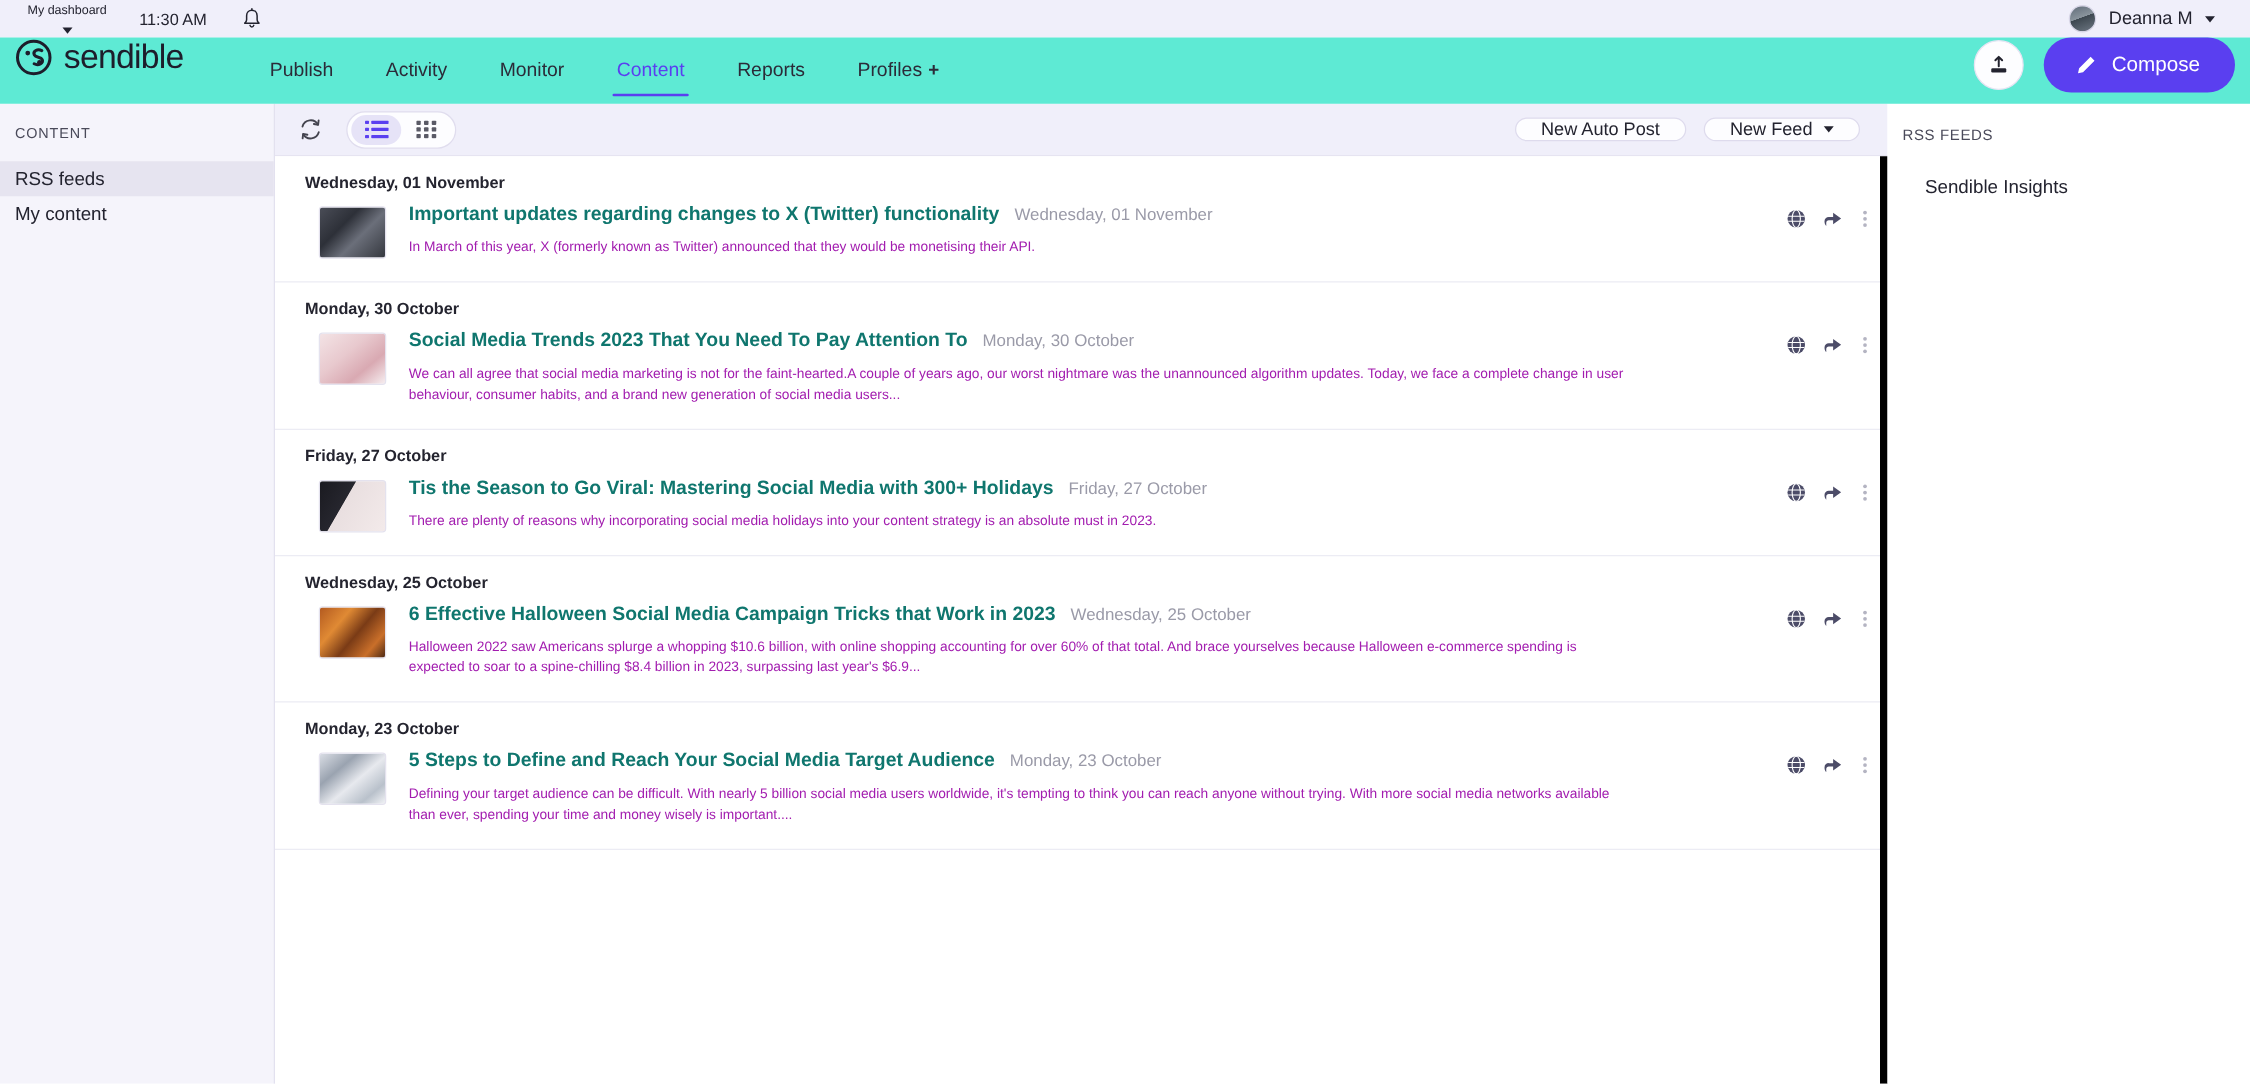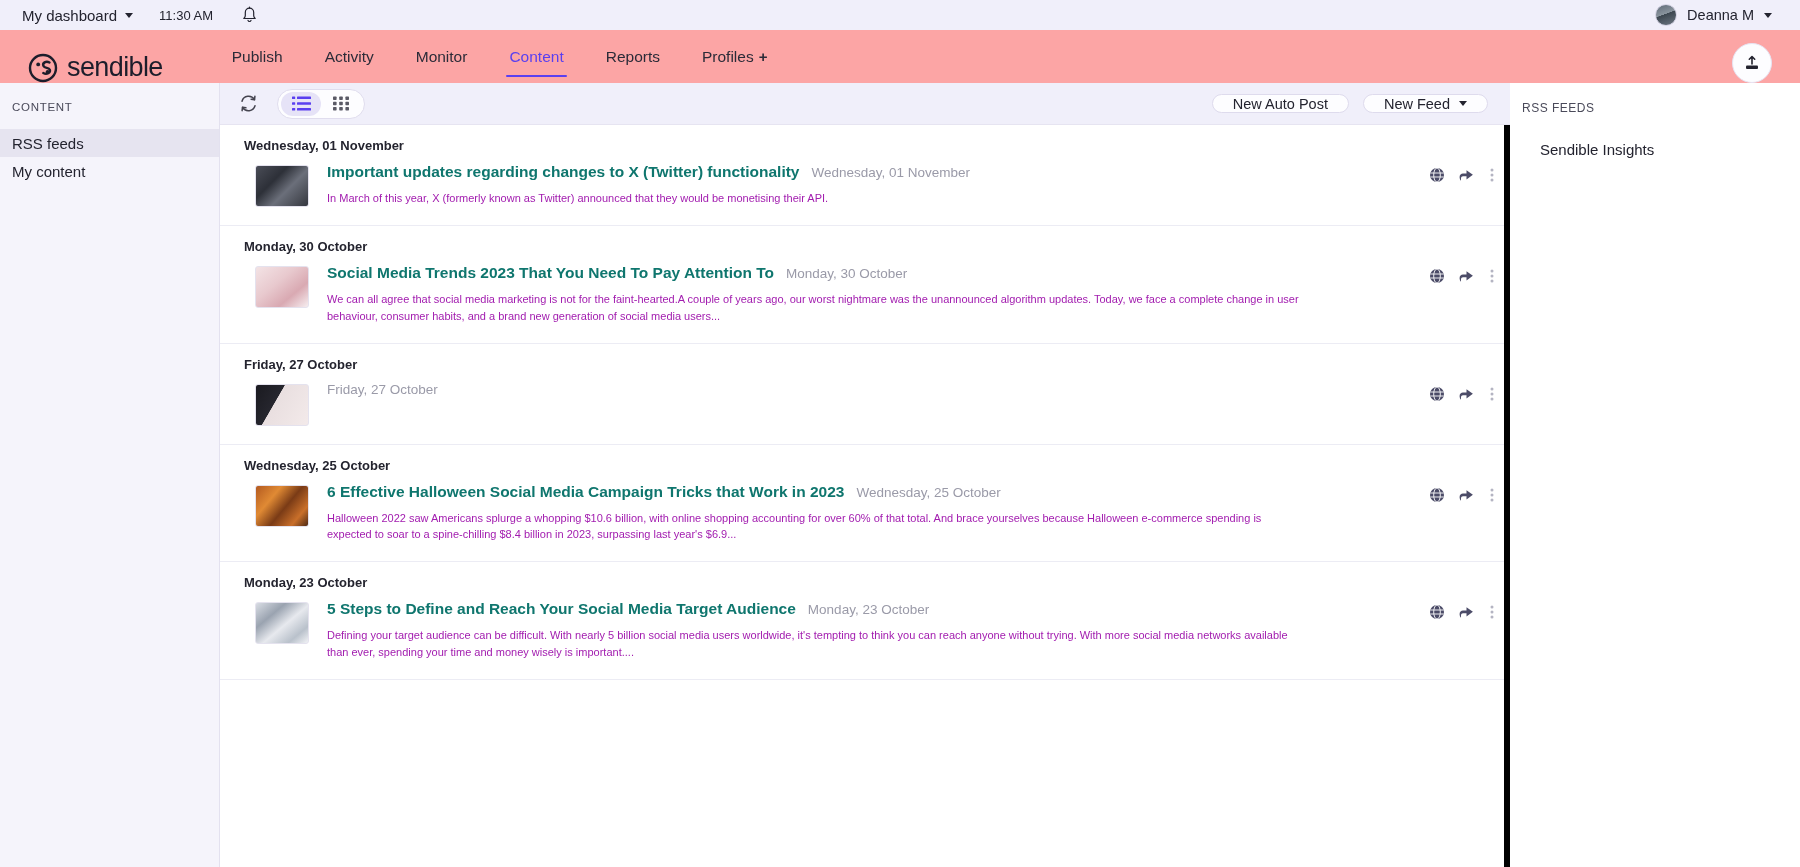--- a/index.html
+++ b/index.html
@@ -18,21 +18,21 @@
     height: 30px;
     background: #f0effa;
     display: flex;
     align-items: center;
     padding: 0 22px;
     flex: 0 0 30px;
     position: relative;
   }
   .dash-select {
     display: flex; align-items: center; gap: 8px;
-    font-size: 15px; color: #23232f; cursor: pointer;
+    font-size: 10px; color: #23232f; cursor: pointer; flex-direction: column;
   }
   .caret-down {
     width: 0; height: 0;
     border-left: 4.5px solid transparent;
     border-right: 4.5px solid transparent;
     border-top: 5.5px solid #23232f;
     display: inline-block;
   }
   .clock-time {
     margin-left: 26px; font-size: 13px; color: #23232f; white-space: nowrap;
@@ -48,24 +48,24 @@
     width: 22px; height: 22px; border-radius: 50%;
     background: linear-gradient(160deg,#5f6b78 0%,#8a949d 45%,#3d4750 46%,#6d7782 100%);
     border: 1px solid #d7d5e6;
     flex: 0 0 22px;
   }
   .user-name { font-size: 14.5px; color: #23232f; }
 
   
   .nav-bar {
     height: 53px;
-    background: #fca5a5;
+    background: #5eead4;
     display: flex;
-    align-items: flex-end;
-    padding: 0 28px;
+    align-items: flex-start;
+    padding: 0 12px;
     flex: 0 0 53px;
     position: relative;
   }
   .logo-wrap { display: flex; align-items: center; gap: 9px; cursor: pointer; }
   .logo-text {
     font-size: 27px; font-weight: 400; letter-spacing: -0.6px; color: #1d1d2b;
   }
   .nav-items {
     display: flex; align-items: center; gap: 0; margin-left: 48px; height: 53px;
   }
@@ -250,20 +250,26 @@
     </div>
   </nav>
 
   <div class="nav-right">
     <div class="icon-circle-btn">
       <svg width="18" height="18" viewBox="0 0 18 18" aria-hidden="true">
         <path d="M9 2.5v7.5M9 2.5L6.3 5.2M9 2.5l2.7 2.7" stroke="#23232f" stroke-width="1.6" stroke-linecap="round" stroke-linejoin="round" fill="none"></path>
         <rect x="3" y="11.6" width="12" height="3.4" rx="1" fill="#23232f"></rect>
       </svg>
     </div>
+    <button class="compose-btn">
+      <svg width="19" height="19" viewBox="0 0 19 19" aria-hidden="true">
+        <path d="M13.5 2.4l3.1 3.1-9.2 9.2-4 .9.9-4 9.2-9.2z" fill="#fff"></path>
+      </svg>
+      <span>Compose</span>
+    </button>
   </div>
 </div>
 
 <div class="body-split">
 
   <aside class="sidebar">
     <div class="sidebar-heading">CONTENT</div>
     <div class="sidebar-item selected">
       <span>RSS feeds</span>
     </div>
@@ -392,22 +398,24 @@
           </div>
         </article>
       </section>
 
       <section class="feed-group">
         <div class="group-date">Friday, 27 October</div>
         <article class="article-row">
           <div class="thumb th-3"></div>
           <div class="art-body">
             <div class="art-head">
+              <span class="art-title">Tis the Season to Go Viral: Mastering Social Media with 300+ Holidays</span>
               <span class="art-date">Friday, 27 October</span>
             </div>
+            <p class="art-desc">There are plenty of reasons why incorporating social media holidays into your content strategy is an absolute must in 2023.</p>
           </div>
           <div class="art-actions">
             <span class="act-icon">
               <svg width="16" height="16" viewBox="0 0 16 16" aria-hidden="true">
                 <circle cx="8" cy="8" r="7" fill="#4c4c68"></circle>
                 <path d="M1.5 6h13M1.5 10h13" stroke="#fff" stroke-width="0.9"></path>
                 <ellipse cx="8" cy="8" rx="3.3" ry="7" fill="none" stroke="#fff" stroke-width="0.9"></ellipse>
               </svg>
             </span>
             <span class="act-icon">

